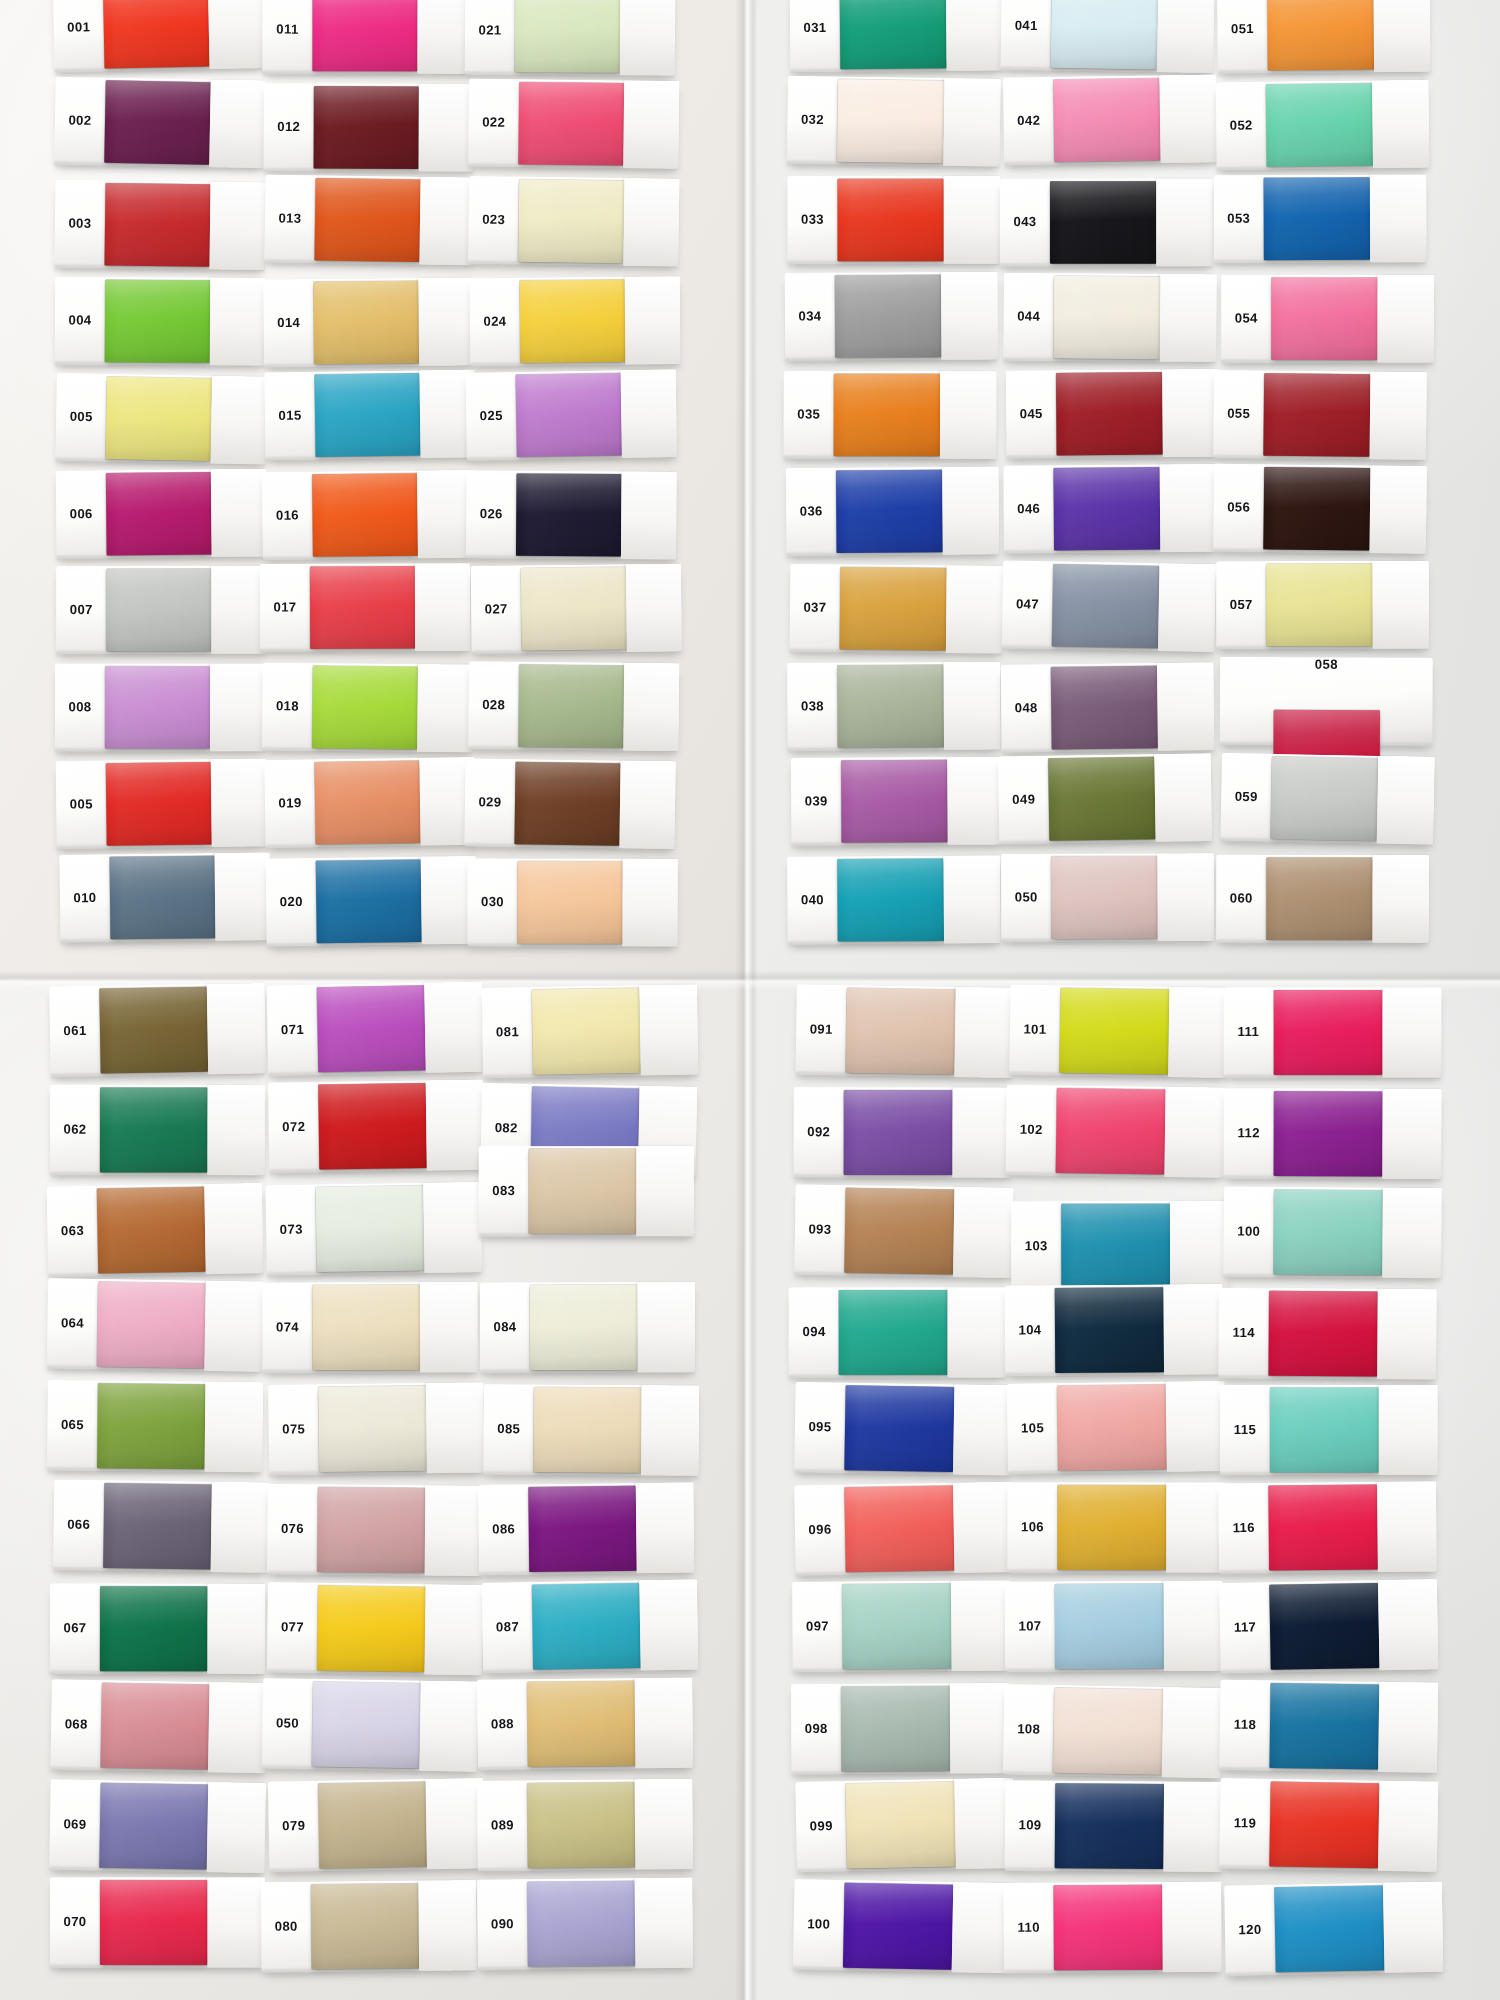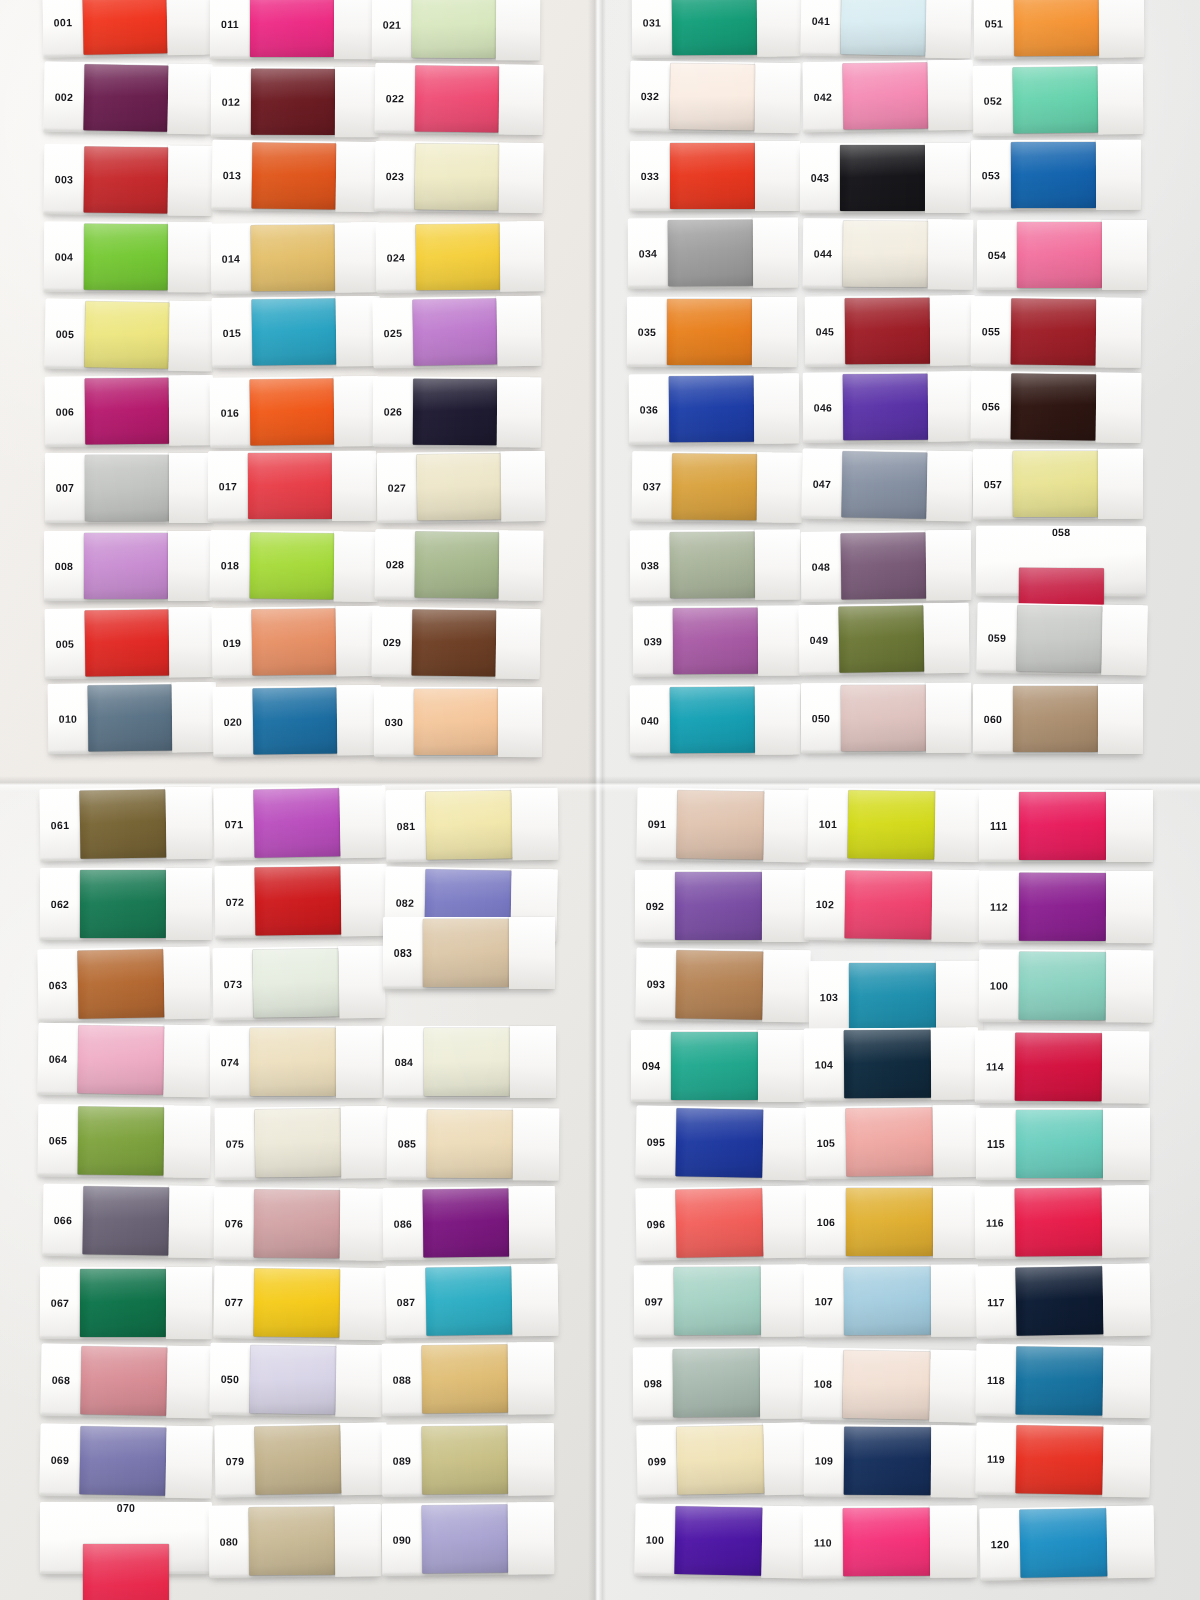--- a/index.html
+++ b/index.html
@@ -546,21 +546,21 @@
         <span class="code">068</span>
         <div class="chip" title="068  #D98E96" style="background: rgb(217, 142, 150); width: 86px; flex: 0 0 86px; margin-top: 2px; margin-bottom: 2px; height: 68px;"></div>
         <div class="flap"></div>
       </div>
       <div class="card" style="left: 40.0232px; top: 1425.46px; width: 172px; height: 72px; transform: rotate(1deg);">
         <div class="paper"></div>
         <span class="code">069</span>
         <div class="chip" title="069  #7B78B0" style="background: rgb(123, 120, 176); width: 86px; flex: 0 0 86px; margin-top: 2px; margin-bottom: 2px; height: 68px;"></div>
         <div class="flap"></div>
       </div>
-      <div class="card" style="left: 39.9105px; top: 1502.43px; width: 172px; height: 72px; transform: rotate(0.02deg); flex-direction: column;">
+      <div class="card" style="left: 39.9105px; top: 1502.43px; width: 172px; height: 72px; transform: rotate(0.02deg);">
         <div class="paper"></div>
         <span class="code">070</span>
         <div class="chip" title="070  #E82A4E" style="background: rgb(232, 42, 78); width: 86px; flex: 0 0 86px; margin-top: 2px; margin-bottom: 2px; height: 68px;"></div>
         <div class="flap"></div>
       </div>
       <div class="card" style="left: 213.576px; top: 787.312px; width: 172px; height: 72px; transform: rotate(-1.04deg);">
         <div class="paper"></div>
         <span class="code">071</span>
         <div class="chip" title="071  #BA4FBE" style="background: rgb(186, 79, 190); width: 86px; flex: 0 0 86px; margin-top: 2px; margin-bottom: 2px; height: 68px;"></div>
         <div class="flap"></div>

